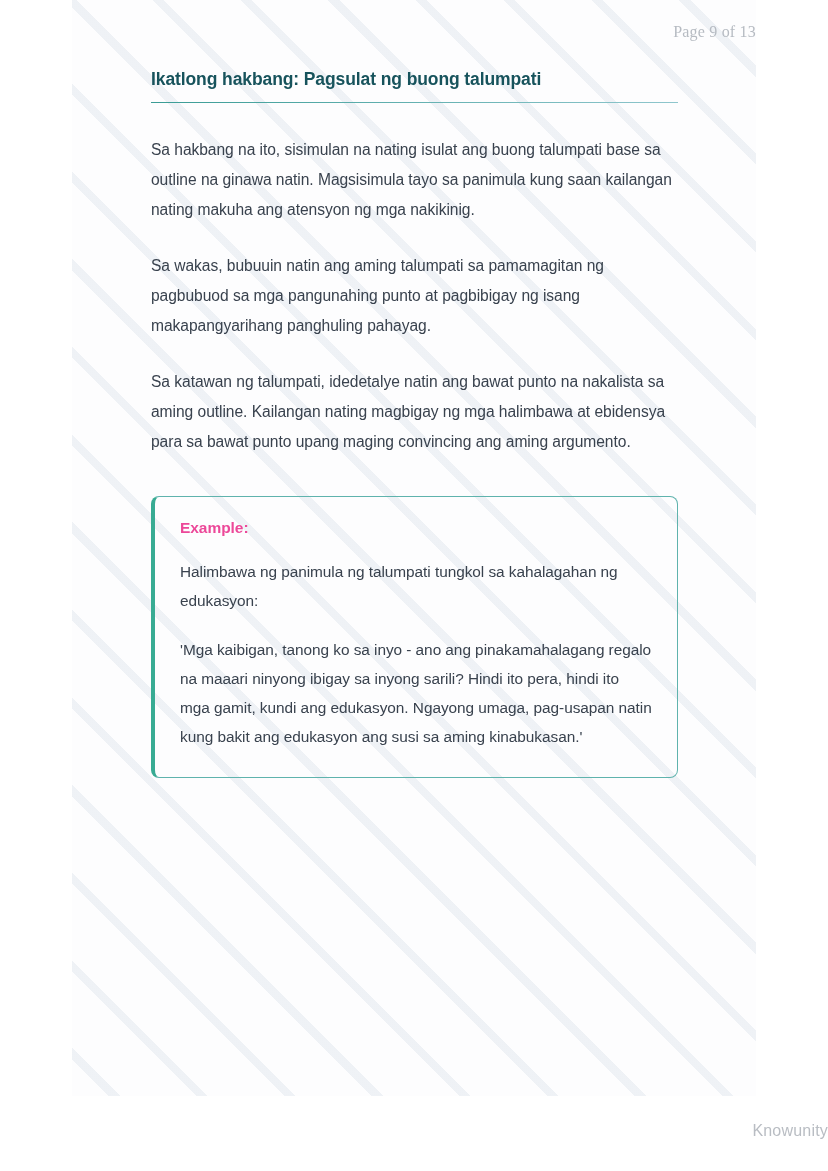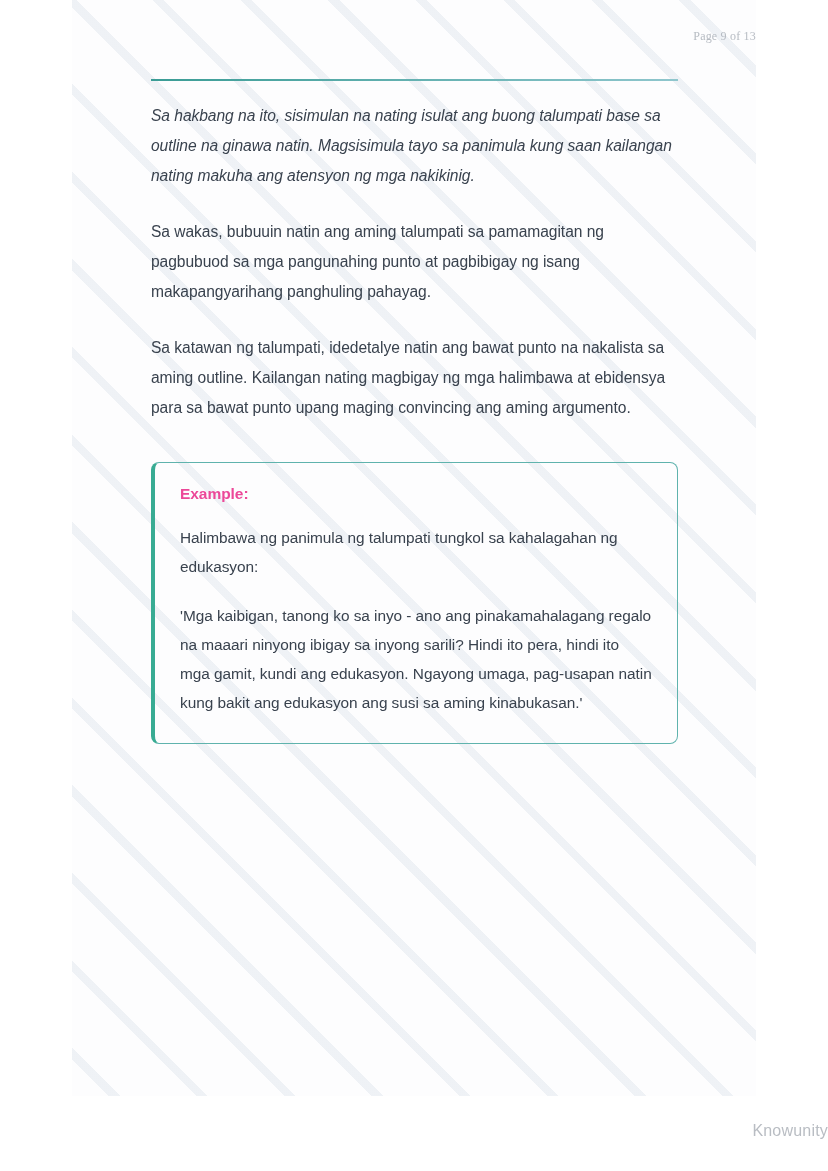--- a/index.html
+++ b/index.html
@@ -31,23 +31,23 @@
         rgba(234, 238, 243, 0.75) 34px,
         rgba(236, 239, 243, 0) 34px,
         rgba(236, 239, 243, 0) 62px
     );
   }
 
   
   .page-number {
     position: absolute;
     right: 72px;
-    top: 29px;
+    top: 23px;
     font-family: "Liberation Serif", serif;
-    font-size: 12px;
+    font-size: 16px;
     color: #b6bbc2;
     letter-spacing: 0.2px;
   }
 
   
   .content {
     position: absolute;
     left: 151px;
     top: 68px;
     width: 527px;
@@ -70,21 +70,21 @@
   }
 
   .body-paragraph {
     margin: 0;
     padding: 0;
     font-size: 15.6px;
     line-height: 30px;
     color: #39424e;
     letter-spacing: -0.05px;
   }
-  .p-gap-first { margin-top: 20px; font-style: italic; }
+  .p-gap-first { margin-top: 32px; }
   .p-gap { margin-top: 26px; }
 
   
   .example-box {
     margin-top: 39px;
     width: 100%;
     box-sizing: border-box;
     border: 1px solid #5fb3ad;
     border-left: 4px solid #38ab93;
     border-radius: 8px;
@@ -121,20 +121,21 @@
 </style>
 </head>
 <body>
 
 <div class="page-card"></div>
 
 <div class="page-number">Page 9 of 13</div>
 
 <div class="content">
 
+  <h1 class="section-heading">Ikatlong hakbang: Pagsulat ng buong talumpati</h1>
 
   <div class="heading-rule"></div>
 
   <p class="body-paragraph p-gap-first">Sa hakbang na ito, sisimulan na nating isulat ang buong talumpati base sa outline na ginawa natin. Magsisimula tayo sa panimula kung saan kailangan nating makuha ang atensyon ng mga nakikinig.</p>
 
   <p class="body-paragraph p-gap">Sa wakas, bubuuin natin ang aming talumpati sa pamamagitan ng pagbubuod sa mga pangunahing punto at pagbibigay ng isang makapangyarihang panghuling pahayag.</p>
 
   <p class="body-paragraph p-gap">Sa katawan ng talumpati, idedetalye natin ang bawat punto na nakalista sa aming outline. Kailangan nating magbigay ng mga halimbawa at ebidensya para sa bawat punto upang maging convincing ang aming argumento.</p>
 
   <div class="example-box">

